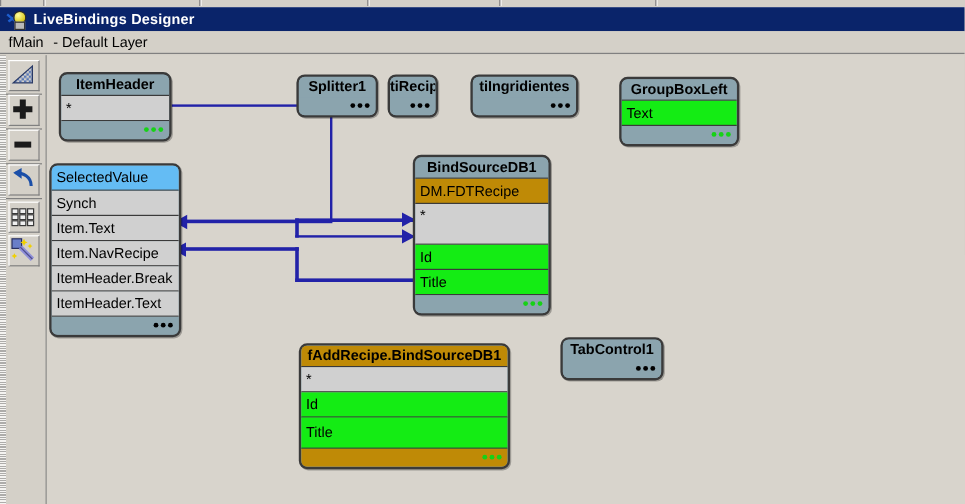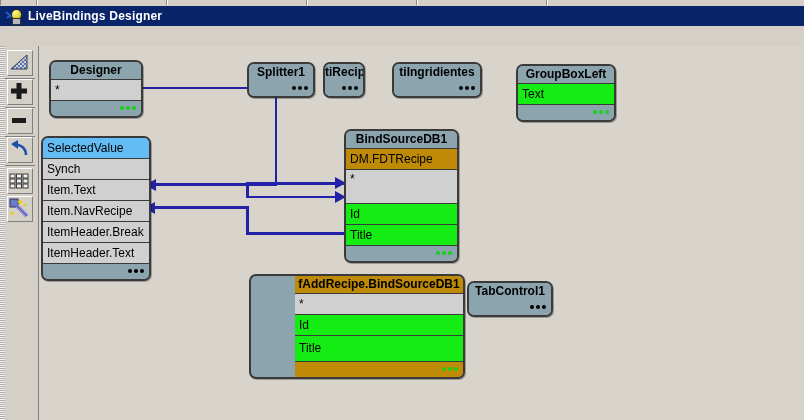--- a/index.html
+++ b/index.html
@@ -172,20 +172,24 @@
   <div class="titlebar">
     <div class="ticon">
       <div class="wand"></div>
       <div class="wand2"></div>
       <div class="bulb"></div>
       <div class="base"></div>
     </div>
     <div class="ttext">LiveBindings Designer</div>
   </div>
 
+  <div class="infobar">
+    <span>fMain</span>
+    <span class="lay">- Default Layer</span>
+  </div>
 
   <div class="leftrail">
     <div class="hatch"></div>
 
     <div class="tbtn" style="top:4px;">
       <svg width="22" height="22" viewBox="0 0 22 22">
         <defs>
           <pattern id="chk" width="4" height="4" patternUnits="userSpaceOnUse">
             <rect width="2" height="2" fill="#5878b8"></rect>
             <rect x="2" y="2" width="2" height="2" fill="#5878b8"></rect>
@@ -258,21 +262,21 @@
     <div class="wire" style="left:207px; top:150px; width:100px; height:2px;"></div>
     <div class="arrow right" style="left:296px; top:131px;"></div>
     <div class="arrow right" style="left:296px; top:145px;"></div>
 
     <div class="wire" style="left:207px; top:186px; width:104px; height:3px;"></div>
     <div class="wire" style="left:207px; top:160px; width:3px; height:29px;"></div>
     <div class="wire" style="left:115px; top:160px; width:95px; height:3px;"></div>
     <div class="arrow left" style="left:105px; top:156px;"></div>
 
     <div class="node" style="left:10px; top:14px; width:94px;">
-      <div class="hdr">Designer</div>
+      <div class="hdr">ItemHeader</div>
       <div class="row">*</div>
       <div class="ftr">
         <div class="dots green">
             <i></i>
             <i></i>
             <i></i>
           </div>
       </div>
     </div>
 
@@ -345,21 +349,21 @@
       <div class="row green">Title</div>
       <div class="ftr">
         <div class="dots green">
             <i></i>
             <i></i>
             <i></i>
           </div>
       </div>
     </div>
 
-    <div class="node" style="left:210px; top:228px; width:216px;padding-left:44px;">
+    <div class="node" style="left:210px; top:240px; width:176px;">
       <div class="hdr gold">fAddRecipe.BindSourceDB1</div>
       <div class="row">*</div>
       <div class="row green">Id</div>
       <div class="row green" style="height:26px; line-height:24px;">Title</div>
       <div class="ftr gold">
         <div class="dots green">
             <i></i>
             <i></i>
             <i></i>
           </div>

